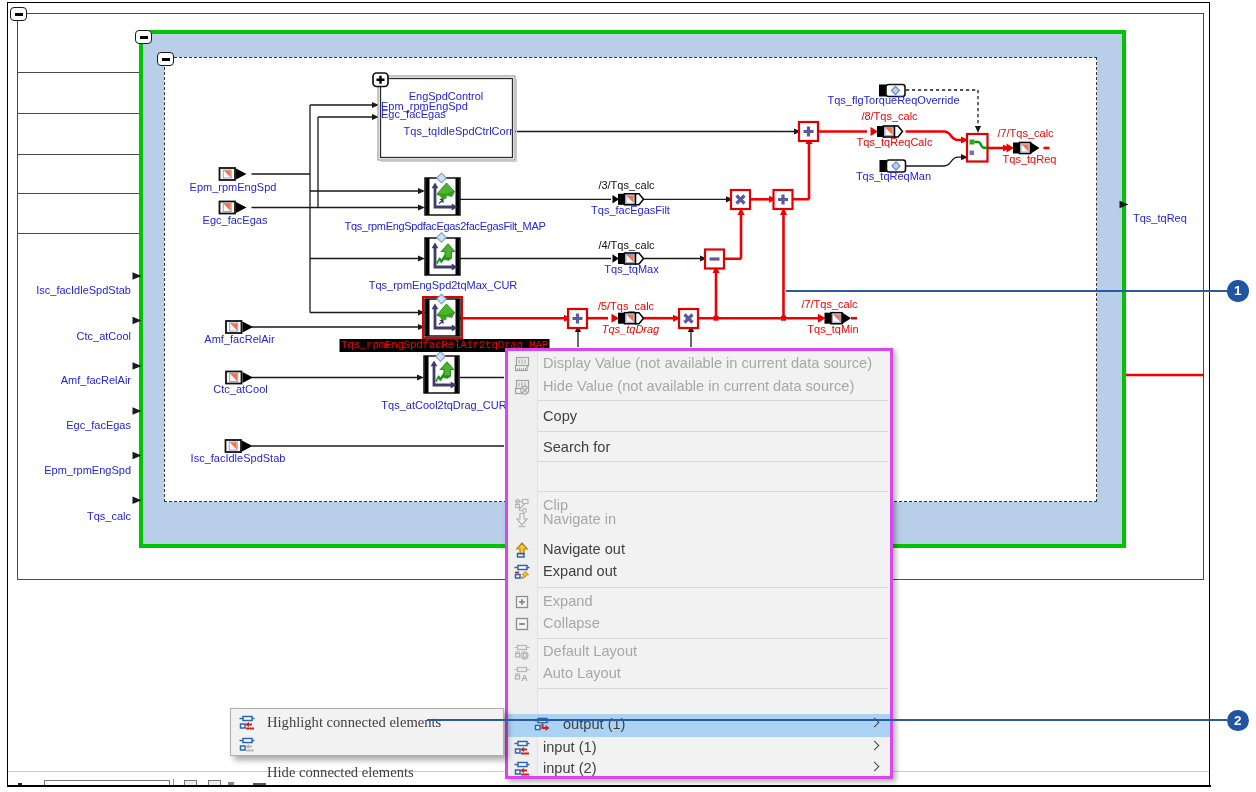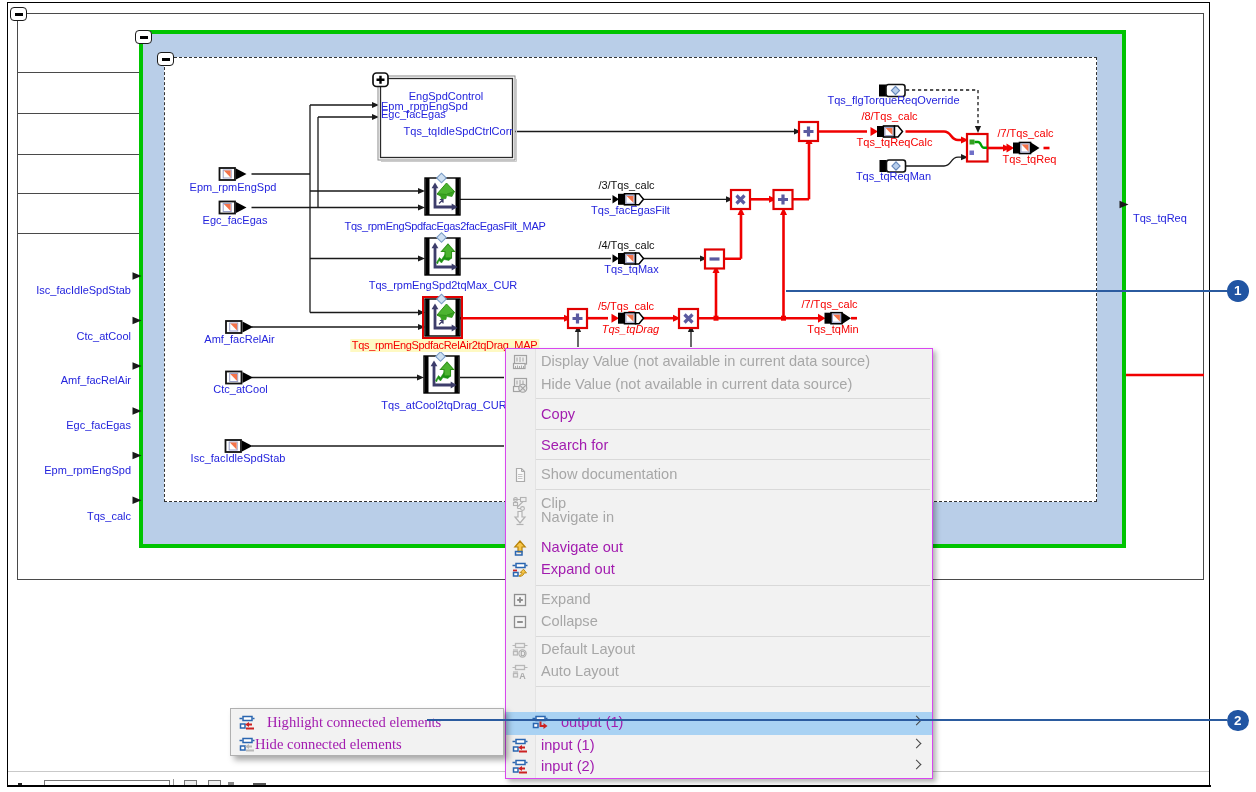--- a/index.html
+++ b/index.html
@@ -9,21 +9,21 @@
   .lbl{position:absolute;font-size:11px;line-height:11px;white-space:nowrap;z-index:6;}
   .blue{color:#2424dd;}
   .red{color:#f50000;}
   .blk{color:#111;}
   .ctr{transform:translateX(-50%);}
   .rgt{transform:translateX(-100%);}
   .mbtn{position:absolute;background:#fff;border:1.6px solid #1a1a1a;border-radius:4px;z-index:7;}
   .mbar{position:absolute;background:#000;}
   .sep{position:absolute;left:30px;right:2px;height:1px;background:#d9d9d9;}
   .mi{position:absolute;left:0;right:0;height:21px;}
-  .mi .tx{position:absolute;left:35px;top:1px;font-size:14.6px;color:#a21caf;}
+  .mi .tx{position:absolute;left:35px;top:1px;font-size:14.6px;color:#404040;}
   .mi.dis .tx{color:#a7a7a7;}
   .mi .ic{position:absolute;left:6px;top:2px;width:16px;height:16px;}
   .arr{position:absolute;right:12px;top:4px;width:7px;height:7px;border-right:1.6px solid #444;border-top:1.6px solid #444;transform:rotate(45deg);}
 </style>
 </head>
 <body>
 
 <div class="abs" style="left:7px;top:2px;width:1203px;height:784px;border:1.5px solid #000;z-index:1;"></div>
 
 <div class="abs" style="left:17px;top:13px;width:1187px;height:567px;border:1px solid #4a4a4a;z-index:1;"></div>
@@ -282,37 +282,37 @@
 <div class="lbl red ctr" style="left:829.5px;top:298.5px;">/7/Tqs_calc</div>
 <div class="lbl red ctr" style="left:833px;top:323.5px;">Tqs_tqMin</div>
 <div class="lbl red ctr" style="left:889.5px;top:111px;">/8/Tqs_calc</div>
 <div class="lbl red ctr" style="left:894.5px;top:136.5px;">Tqs_tqReqCalc</div>
 <div class="lbl red ctr" style="left:1025.5px;top:128px;">/7/Tqs_calc</div>
 <div class="lbl red ctr" style="left:1029.5px;top:153.5px;">Tqs_tqReq</div>
 <div class="lbl blue ctr" style="left:893.5px;top:95px;">Tqs_flgTorqueReqOverride</div>
 <div class="lbl blue ctr" style="left:893.5px;top:171px;">Tqs_tqReqMan</div>
 <div class="lbl blue ctr" style="left:445px;top:220.5px;letter-spacing:-0.33px;">Tqs_rpmEngSpdfacEgas2facEgasFilt_MAP</div>
 <div class="lbl blue ctr" style="left:443px;top:280px;text-align:center;">Tqs_rpmEngSpd2tqMax_CUR</div>
-<div class="lbl red ctr" style="left:444.5px;top:338.5px;background:#fef9c3;padding:1px 2px;letter-spacing:-0.33px;">Tqs_rpmEngSpdfacRelAir2tqDrag_MAP</div>
+<div class="lbl red ctr" style="left:444.5px;top:338.5px;background:#000000;padding:1px 2px;letter-spacing:-0.33px;font-family:Liberation Mono, monospace;">Tqs_rpmEngSpdfacRelAir2tqDrag_MAP</div>
 <div class="lbl blue ctr" style="left:444px;top:399.5px;">Tqs_atCool2tqDrag_CUR</div>
 <div class="lbl blue ctr" style="left:233px;top:182px;">Epm_rpmEngSpd</div>
 <div class="lbl blue ctr" style="left:235px;top:214.5px;">Egc_facEgas</div>
 <div class="lbl blue ctr" style="left:239.5px;top:333.5px;">Amf_facRelAir</div>
 <div class="lbl blue ctr" style="left:240.5px;top:384px;">Ctc_atCool</div>
 <div class="lbl blue ctr" style="left:238px;top:452.5px;">Isc_facIdleSpdStab</div>
 <div class="lbl blue" style="left:1133px;top:212.5px;">Tqs_tqReq</div>
 <div class="lbl blue rgt" style="left:131px;top:285px;">Isc_facIdleSpdStab</div>
 <div class="lbl blue rgt" style="left:131px;top:330.5px;">Ctc_atCool</div>
 <div class="lbl blue rgt" style="left:131px;top:374.5px;">Amf_facRelAir</div>
 <div class="lbl blue rgt" style="left:131px;top:420px;">Egc_facEgas</div>
 <div class="lbl blue rgt" style="left:131px;top:465px;">Epm_rpmEngSpd</div>
 <div class="lbl blue rgt" style="left:131px;top:510.5px;">Tqs_calc</div>
 </div>
 
-<div id="menu" class="abs" style="left:505px;top:348px;width:428px;height:431px;background:#f2f2f2;border:1px solid #d946ef;box-shadow:3px 3px 5px rgba(0,0,0,0.3);z-index:10;">
+<div id="menu" class="abs" style="left:505px;top:348px;width:388px;height:431px;background:#f2f2f2;border:3px solid #d946ef;box-shadow:3px 3px 5px rgba(0,0,0,0.3);z-index:10;">
 <div class="abs" style="left:0;top:0;bottom:0;width:30px;background:#efefef;border-right:1px solid #e3e3e3;"></div>
 <div class="mi dis" style="top:3px;">
       <span class="ic"><svg viewBox="0 0 16 16">
           <rect x="2.5" y="1.5" width="12" height="8.5" fill="none" stroke="#a2a2a2" stroke-width="1.2"></rect>
           <path d="M5,3.5 v4 M8,3 v5 M11,3.5 v4" stroke="#a2a2a2" stroke-width="1"></path>
           <rect x="1.5" y="9.5" width="11.5" height="5" fill="#f2f2f2" stroke="#a2a2a2" stroke-width="1.2"></rect>
           <path d="M3.5,12 v2.5 M5.5,11.5 v3 M7.5,12 v2.5 M9.5,11.5 v3 M11.5,12 v2.5" stroke="#a2a2a2" stroke-width="0.9"></path>
         </svg></span>
       <span class="tx">Display Value (not available in current data source)</span>
     </div>
@@ -328,28 +328,20 @@
     </div>
 <div class="sep" style="top:48.5px;"></div>
 <div class="mi" style="top:55.5px;">
       <span class="tx">Copy</span>
     </div>
 <div class="sep" style="top:79.5px;"></div>
 <div class="mi" style="top:86.5px;">
       <span class="tx">Search for</span>
     </div>
 <div class="sep" style="top:110px;"></div>
-<div class="mi dis" style="top:116px;">
-      <span class="ic"><svg viewBox="0 0 16 16">
-          <path d="M4.5,1.5 h5 l3,3 v10 h-8 Z" fill="#fafafa" stroke="#ababab" stroke-width="1.2"></path>
-          <path d="M9.5,1.5 v3 h3" fill="none" stroke="#ababab" stroke-width="1"></path>
-          <path d="M6,7.5 h4.5 M6,9.5 h4.5 M6,11.5 h4.5" stroke="#c6c6c6" stroke-width="1"></path>
-        </svg></span>
-      <span class="tx">Show documentation</span>
-    </div>
 <div class="sep" style="top:140px;"></div>
 <div class="mi dis" style="top:145px;">
       <span class="ic"><svg viewBox="0 0 16 16">
           <rect x="8.5" y="1.5" width="5.5" height="4" fill="none" stroke="#b2b2b2" stroke-width="1.1"></rect>
           <rect x="1.5" y="6.5" width="4" height="3" fill="none" stroke="#b2b2b2" stroke-width="1.1"></rect>
           <path d="M2,3.5 h6.5 M5.5,9.5 v3 M5.5,12.5 h3.5 M11,5.5 l-5,5" stroke="#b2b2b2" stroke-width="1.1" fill="none"></path>
           <circle cx="10.5" cy="12.5" r="1.9" fill="none" stroke="#b2b2b2" stroke-width="1.1"></circle>
           <circle cx="3.5" cy="3.5" r="1.9" fill="none" stroke="#b2b2b2" stroke-width="1.1"></circle>
         </svg></span>
       <span class="tx">Clip</span>
@@ -464,21 +456,21 @@
       <span class="tx" style="left:36px;">Highlight connected elements</span>
     </div>
 <div class="mi" style="top:25.5px;">
       <span class="ic" style="left:8px;"><svg viewBox="0 0 16 16">
           <path d="M0.5,3.5 h3 M13.5,3.5 h2" stroke="#2a66b0" stroke-width="1.3"></path>
           <rect x="4" y="1.5" width="9" height="4" fill="#fff" stroke="#2a66b0" stroke-width="1.5"></rect>
           <rect x="1.5" y="9" width="4.5" height="4" fill="#fff" stroke="#2a66b0" stroke-width="1.5"></rect>
           <path d="M9.5,9.5 h3.5 M7,13.5 h8" fill="none" stroke="#b8b8b8" stroke-width="2"></path>
           <path d="M10,7 l-4,2.5 4,2.5 Z" fill="#b8b8b8"></path>
         </svg></span>
-      <span class="tx" style="left:24px;">Hide connected elements</span>
+      <span class="tx" style="left:36px;margin-top:28px;">Hide connected elements</span>
     </div>
 </div>
 
 <div class="abs" style="left:8px;top:771px;width:1201px;height:1px;background:#c9c9c9;z-index:3;"></div>
 <div class="abs" style="left:18px;top:783px;width:4px;height:3px;background:#222;z-index:3;"></div>
 <div class="abs" style="left:44px;top:779.5px;width:126px;height:7px;border:1px solid #777;background:#fff;z-index:3;"></div>
 <div class="abs" style="left:173px;top:779px;width:1px;height:7px;background:#999;z-index:3;"></div>
 <div class="abs" style="left:184px;top:780px;width:13px;height:6px;border:1px solid #777;background:#eee;z-index:3;"></div>
 <div class="abs" style="left:208px;top:780px;width:13px;height:6px;border:1px solid #777;background:#eee;z-index:3;"></div>
 <div class="abs" style="left:228px;top:782px;width:6px;height:4px;background:#888;z-index:3;"></div>

